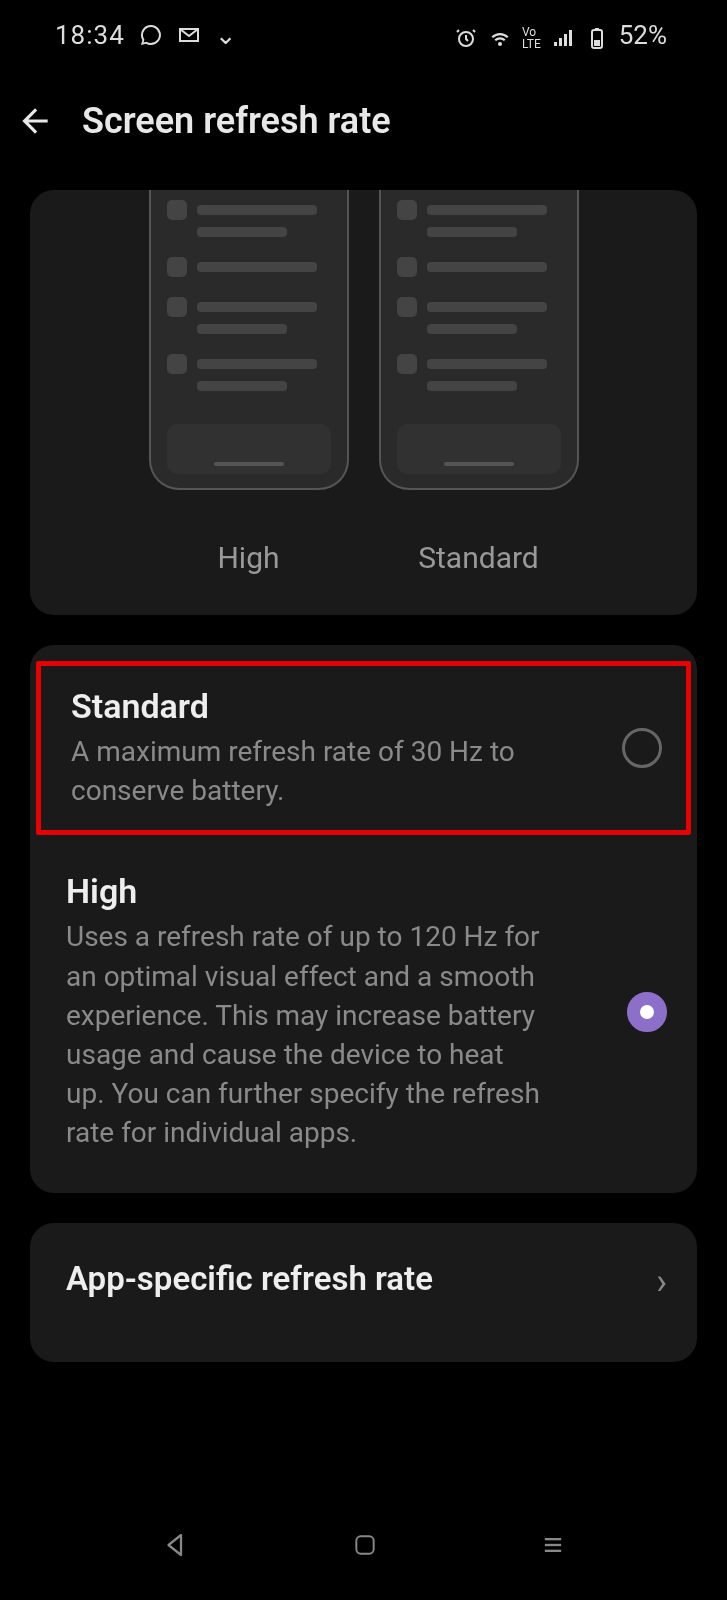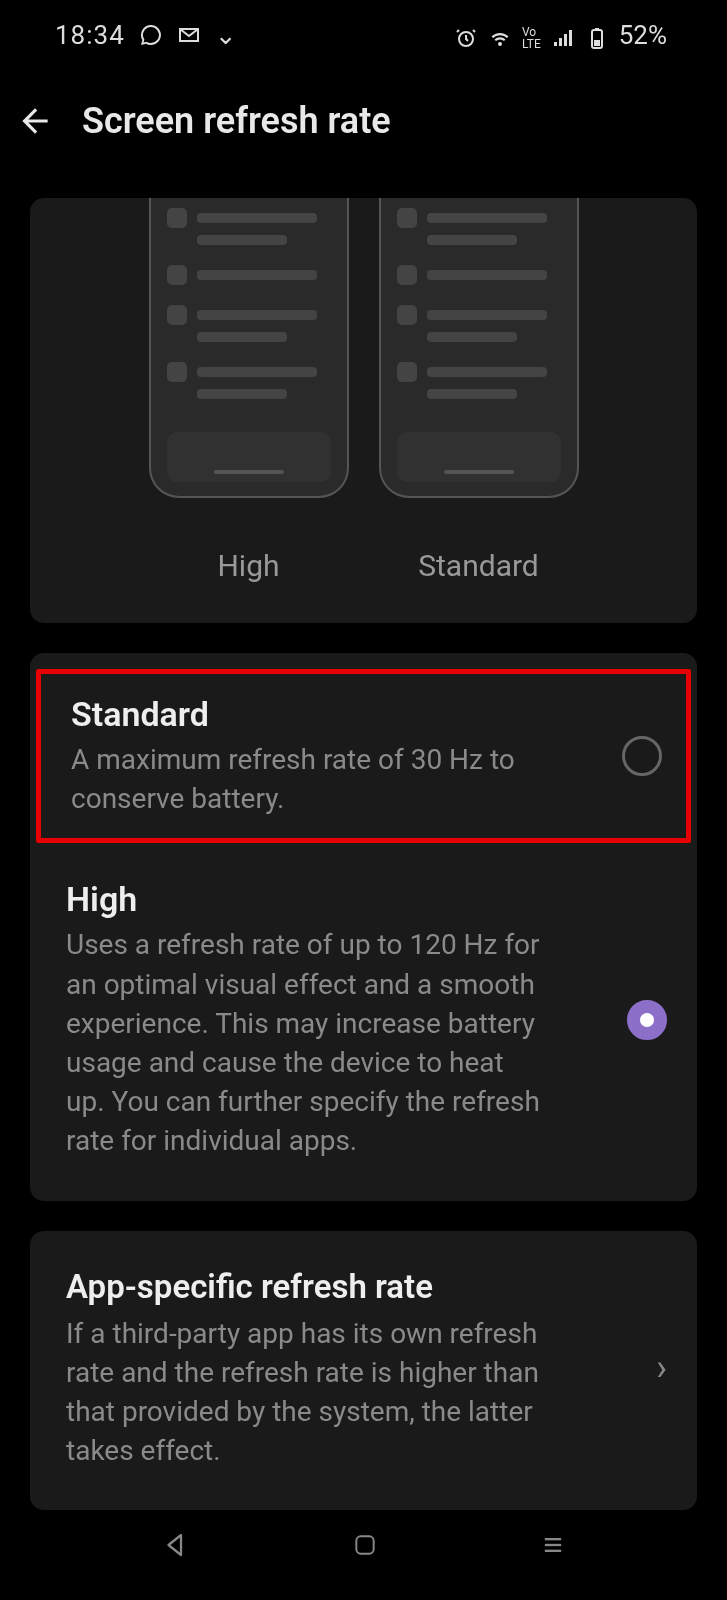--- a/index.html
+++ b/index.html
@@ -36,23 +36,23 @@
     padding: 30px 36px 40px 16px;
   }
   .header-title {
     font-size: 36px;
     font-weight: 600;
     color: #e8e8e8;
   }
 
   
   .card {
-    margin: 16px 30px 30px 30px;
+    margin: 8px 30px 30px 30px;
     background: #1a1a1a;
-    border-radius: 14px;
+    border-radius: 24px;
     padding: 0;
     overflow: hidden;
   }
 
   
   .preview-card {
     padding: 0 30px 40px 30px;
   }
   .phones {
     display: flex;
@@ -147,21 +147,21 @@
     transform: translate(-50%, -50%);
     width: 14px; height: 14px;
     background: #fff;
     border-radius: 50%;
   }
 
   
   .apprate {
     display: flex;
     align-items: center;
-    padding: 36px 30px 40px 36px;
+    padding: 36px 30px 56px 36px;
   }
   .apprate-content { flex: 1; }
   .apprate-title {
     font-size: 33px;
     font-weight: 600;
     color: #eee;
     margin-bottom: 8px;
   }
   .apprate-desc {
     font-size: 28px;
@@ -323,21 +323,20 @@
       <div class="option-desc">Uses a refresh rate of up to 120 Hz for an optimal visual effect and a smooth experience. This may increase battery usage and cause the device to heat up. You can further specify the refresh rate for individual apps.</div>
     </div>
     <div class="radio selected"></div>
   </div>
 </div>
 
 <div class="card">
   <div class="apprate">
     <div class="apprate-content">
       <div class="apprate-title">App-specific refresh rate</div>
-      <div class="apprate-desc">If a third-party app has its own refresh rate and the refresh rate is higher than that provided by the system, the latter takes effect.</div>
     </div>
     <div class="chevron">›</div>
   </div>
 </div>
 
 <div class="navbar">
   <svg width="30" height="30" viewBox="0 0 24 24" class="nav-icon">
     <path d="M16 4 L6 12 L16 20 Z" fill="none" stroke="#888" stroke-width="1.8" stroke-linejoin="round"></path>
   </svg>
   <svg width="26" height="26" viewBox="0 0 24 24" class="nav-icon">

